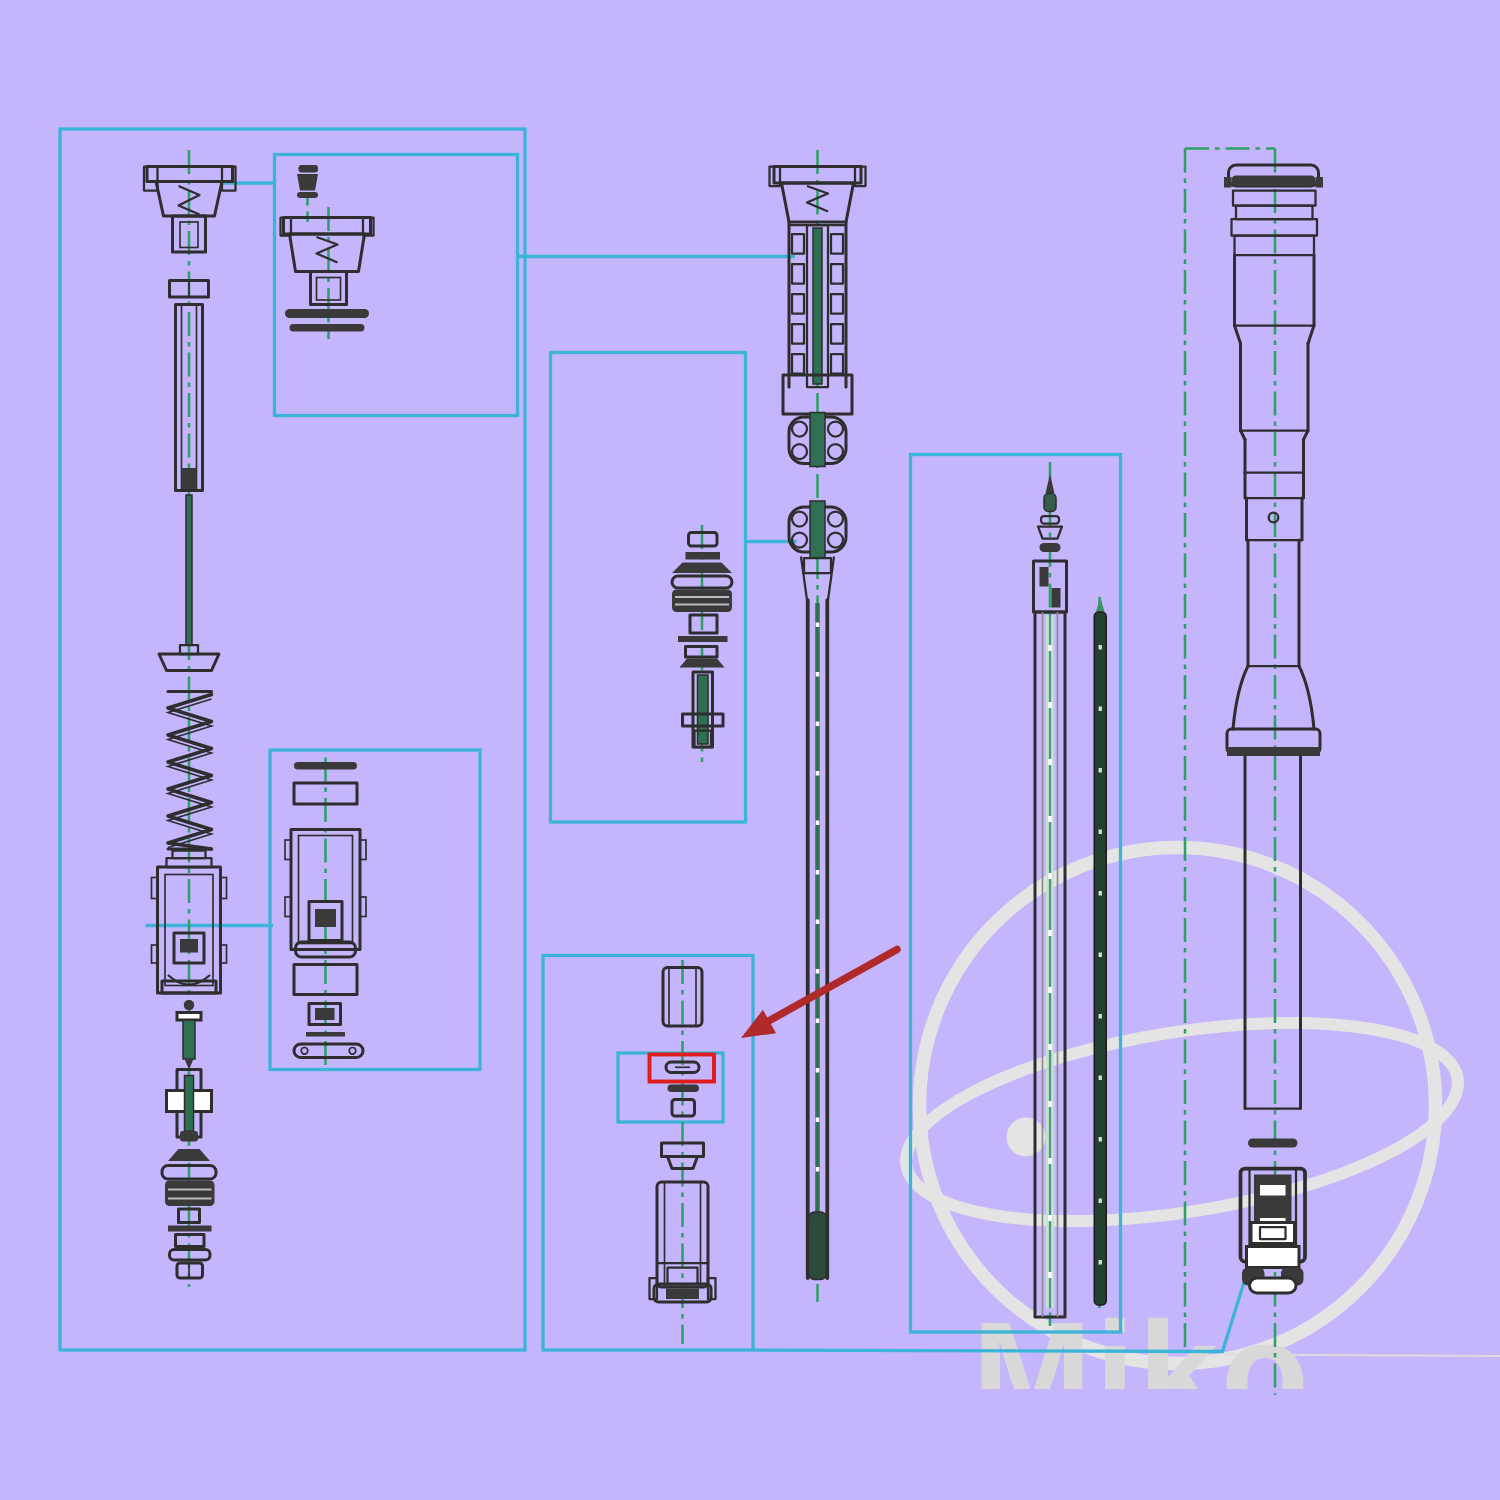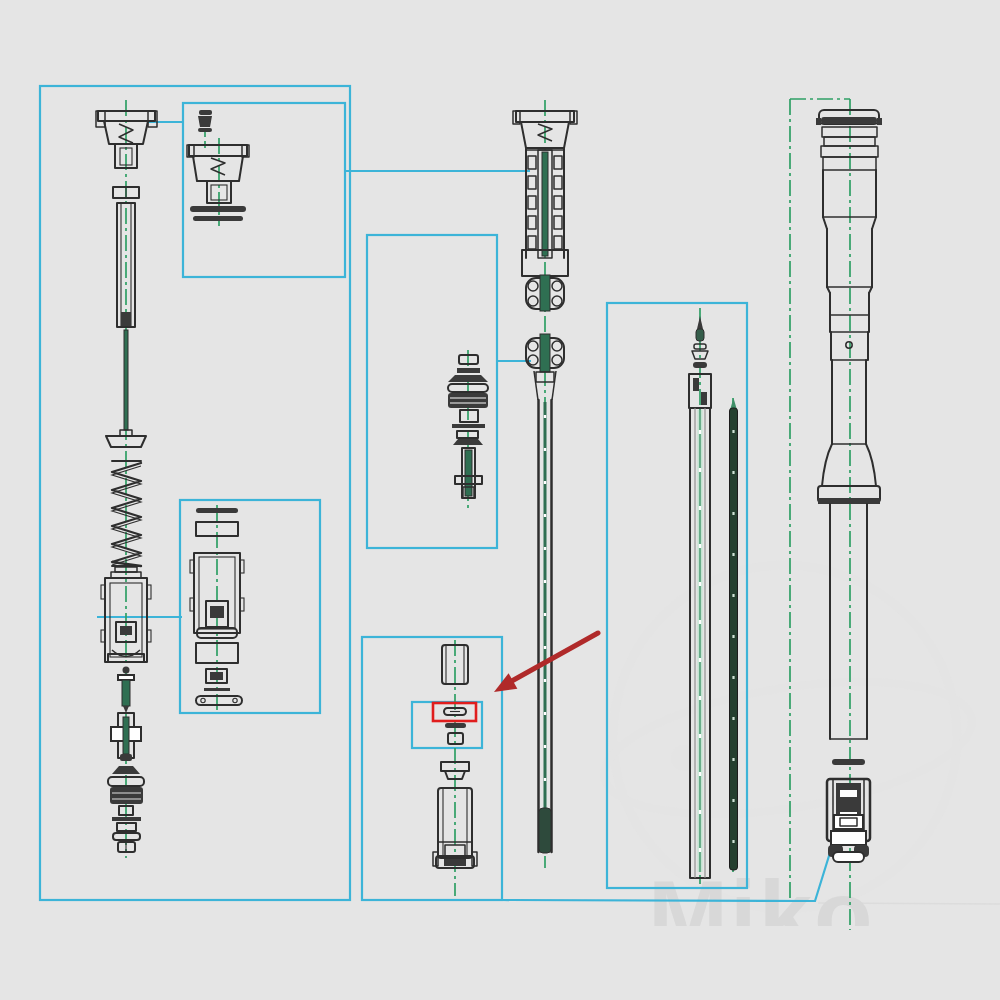--- a/index.html
+++ b/index.html
@@ -1,16 +1,16 @@
 <!DOCTYPE html>
 <html style="--cyan: #3cb4d8; --green: #2fa065; --dark: #2e2e2e; --darkfill: #3a3a3a; --rodgreen: #2f6f52; --mint: #c4e3d2; --red: #e01d1d; --arrow: #b02a2a; --wm: #e4e4e4; --wmtext: #d8d8d8;"><head>
 <meta charset="utf-8">
 <style>
   html,body{margin:0;padding:0;background:#fff;}
-  .stage{position:relative;width:1000px;height:1000px;background:#e5e5e5;overflow:hidden;
+  .stage{position:relative;width:1000px;height:1000px;background:#c4b5fd;overflow:hidden;
          font-family:"Liberation Sans", sans-serif;}
   svg{display:block}
   
   .ln {stroke:var(--dark);fill:none;stroke-width:2;stroke-linejoin:round;stroke-linecap:round}
   .ln15{stroke:var(--dark);fill:none;stroke-width:1.5;stroke-linejoin:round}
   .ln1 {stroke:var(--dark);fill:none;stroke-width:1.1}
   .fd {fill:var(--darkfill);stroke:none}
   .fw {fill:#ffffff;stroke:var(--dark);stroke-width:2}
   .cl {stroke:var(--green);fill:none;stroke-width:1.7;stroke-dasharray:16 4 3 4}
   .cls{stroke:var(--green);fill:none;stroke-width:1.7;stroke-dasharray:7 4}

